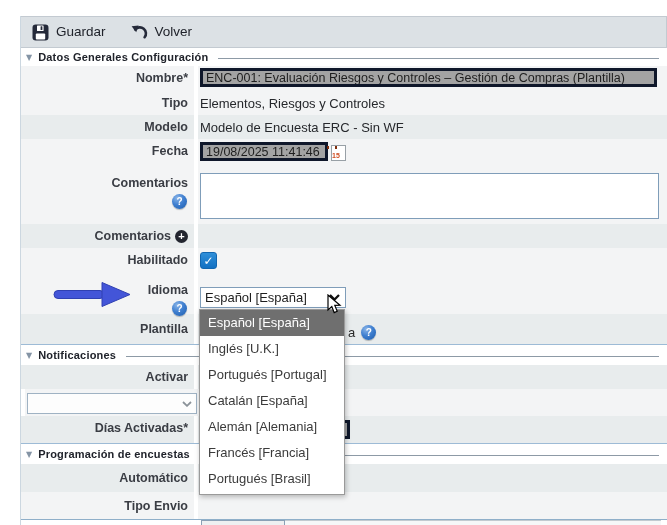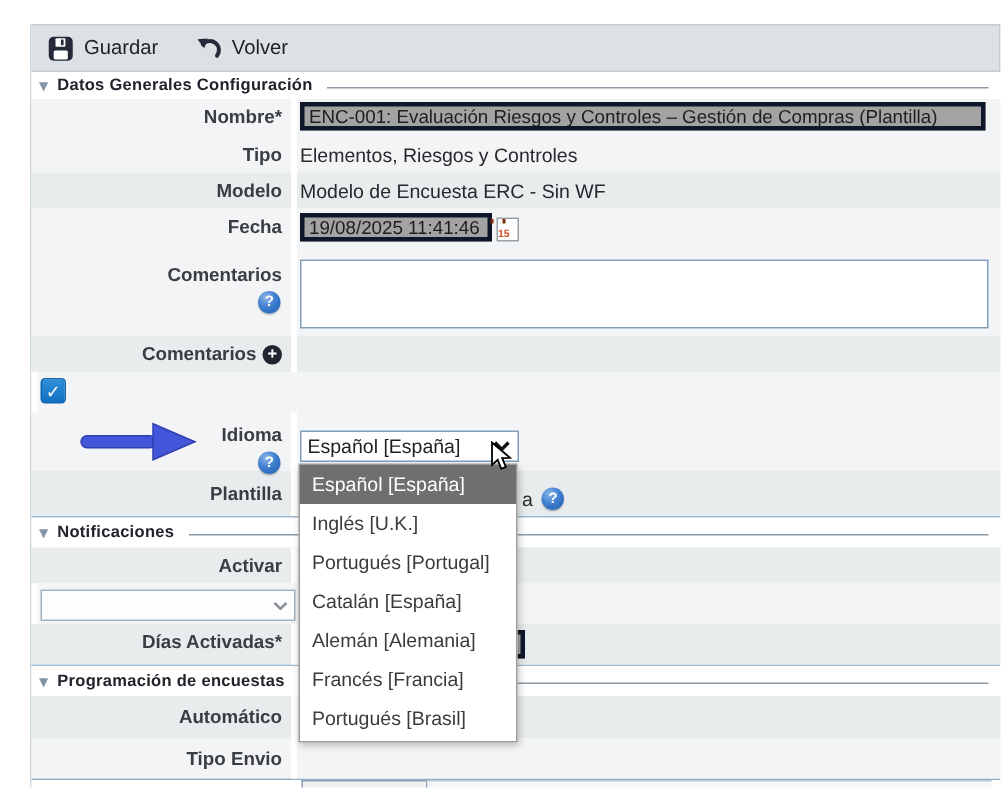--- a/index.html
+++ b/index.html
@@ -152,20 +152,21 @@
     <div class="lab">
       <span class="inline">
         <span>Comentarios</span>
         <span class="plus">+</span>
       </span>
     </div>
     <div class="val bgB"></div>
   </div>
 
   <div class="row bgA" style="height:27px">
+    <div class="lab">Habilitado</div>
     <div class="val bgA">
       <div class="cb checked" id="cb-habilitado">✓</div>
     </div>
   </div>
 
   <div class="row bgA" style="height:39px">
     <div class="lab">
       <span style="padding-top:3px">Idioma</span>
       <span class="help">?</span>
     </div>

